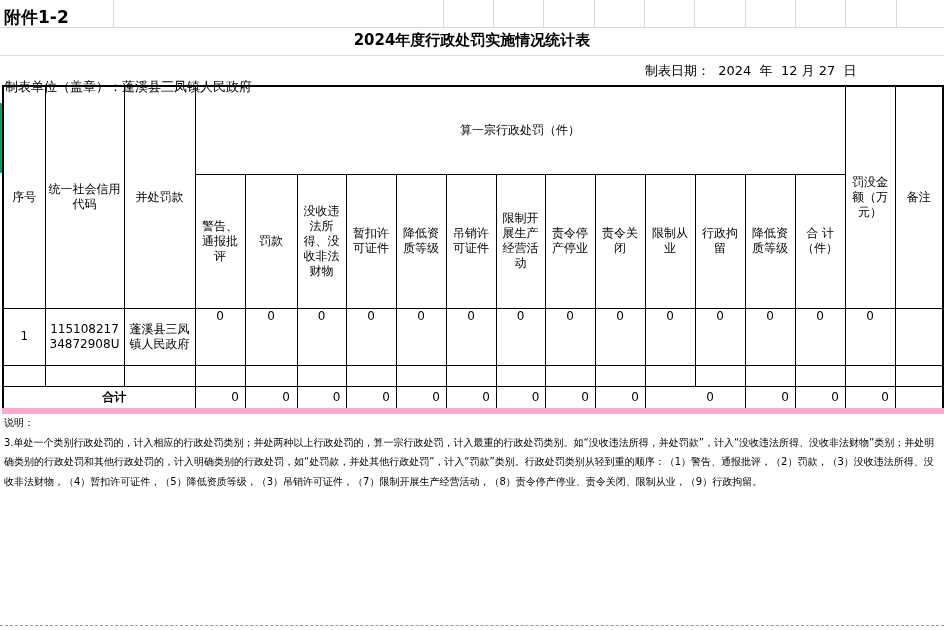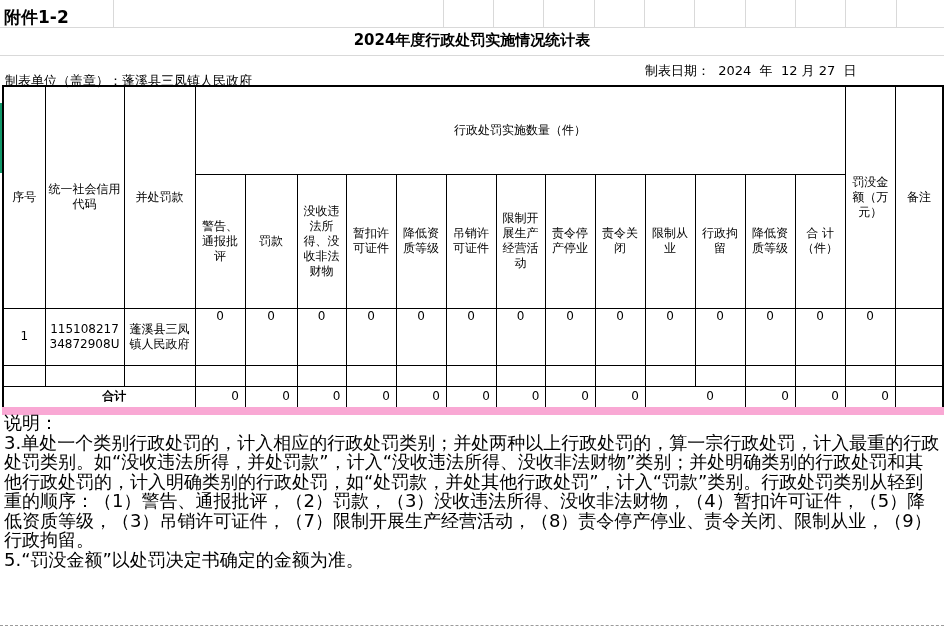--- a/index.html
+++ b/index.html
@@ -7,41 +7,41 @@
     position:relative;width:944px;height:630px;background:#ffffff;overflow:hidden;
     font-family:"DejaVu Sans","Liberation Sans",sans-serif;color:#000000;
   }
   
   .vgl{position:absolute;top:0;height:27px;width:1px;background:#d9d9d9;}
   .hgl{position:absolute;left:0;right:0;height:1px;background:#d9d9d9;}
   .attachment{position:absolute;left:4px;top:6px;font-size:17px;font-weight:bold;}
   .title{position:absolute;left:0;top:31px;width:100%;text-align:center;
          font-size:15px;font-weight:bold;}
   .meta{position:absolute;left:0;top:62px;width:100%;font-size:13px;}
-  .meta .unit{position:absolute;left:5px;top:10px;white-space:pre;font-family:Liberation Serif, serif;}
+  .meta .unit{position:absolute;left:5px;top:16px;white-space:pre;font-family:Liberation Serif, serif;}
   .meta .date{position:absolute;left:645px;top:0;white-space:pre;}
   .sel-bar{position:absolute;left:0;top:103px;width:3px;height:70px;background:#12996a;}
   table.stat{
     position:absolute;left:2px;top:85px;width:940px;
     border-collapse:collapse;table-layout:fixed;
     border:2px solid #000;
   }
   table.stat td{
     border:1px solid #000;padding:0 1px;text-align:center;vertical-align:middle;
     font-size:12px;line-height:15px;word-break:break-all;overflow:hidden;
   }
   tr.r-group{height:88px;}
   tr.r-sub{height:134px;}
   tr.r-data{height:57px;}
   tr.r-empty{height:21px;}
   tr.r-total{height:25px;}
   tr.r-data td.val{vertical-align:top;}
-  tr.r-total td{border-bottom:8px solid #f9a8d4;padding-left:31px;}
+  tr.r-total td{border-bottom:6px solid #f9a8d4;padding-left:31px;}
   td.total-label{font-weight:bold;font-size:13px;}
-  .notes{position:absolute;left:4px;top:413px;width:936px;font-size:18px;line-height:19.5px;}
+  .notes{position:absolute;left:4px;top:413px;width:936px;font-size:10px;line-height:19.5px;}
   .notes p{margin:0;}
   .pagebreak{position:absolute;left:0;top:625px;width:944px;border-top:1px dashed #9b9b9b;}
 </style>
 </head>
 <body>
 
 <div class="page">
 
   <div class="vgl" style="left:113px;"></div>
   <div class="vgl" style="left:443px;"></div>
@@ -86,21 +86,21 @@
         <col style="width:50px">
       <col style="width:50px">
         <col style="width:50px">
         <col style="width:48px">
     </colgroup>
     <tbody>
         <tr class="r-group">
       <td rowspan="2">序号</td>
       <td rowspan="2">统一社会信用代码</td>
       <td rowspan="2">并处罚款</td>
-      <td colspan="13">行政处罚实施数量（件）</td>
+      <td colspan="13">算一宗行政处罚（件）</td>
       <td rowspan="2">罚没金额（万元）</td>
       <td rowspan="2">备注</td>
     </tr>
     <tr class="r-sub">
       <td>警告、通报批评</td>
       <td>罚款</td>
       <td>没收违法所得、没收非法财物</td>
       <td>暂扣许可证件</td>
       <td>降低资质等级</td>
       <td>吊销许可证件</td>
@@ -168,18 +168,17 @@
       <td>0</td>
       <td>0</td>
       <td></td>
     </tr>
   </tbody>
     </table>
 
   <div class="notes">
     <p>说明：</p>
     <p>3.单处一个类别行政处罚的，计入相应的行政处罚类别；并处两种以上行政处罚的，算一宗行政处罚，计入最重的行政处罚类别。如“没收违法所得，并处罚款”，计入“没收违法所得、没收非法财物”类别；并处明确类别的行政处罚和其他行政处罚的，计入明确类别的行政处罚，如“处罚款，并处其他行政处罚”，计入“罚款”类别。行政处罚类别从轻到重的顺序：（1）警告、通报批评，（2）罚款，（3）没收违法所得、没收非法财物，（4）暂扣许可证件，（5）降低资质等级，（3）吊销许可证件，（7）限制开展生产经营活动，（8）责令停产停业、责令关闭、限制从业，（9）行政拘留。</p>
-    <p>5.“罚没金额”以处罚决定书确定的金额为准。</p>
   </div>
 
   <div class="pagebreak"></div>
 
 </div>
 
 </body></html>

